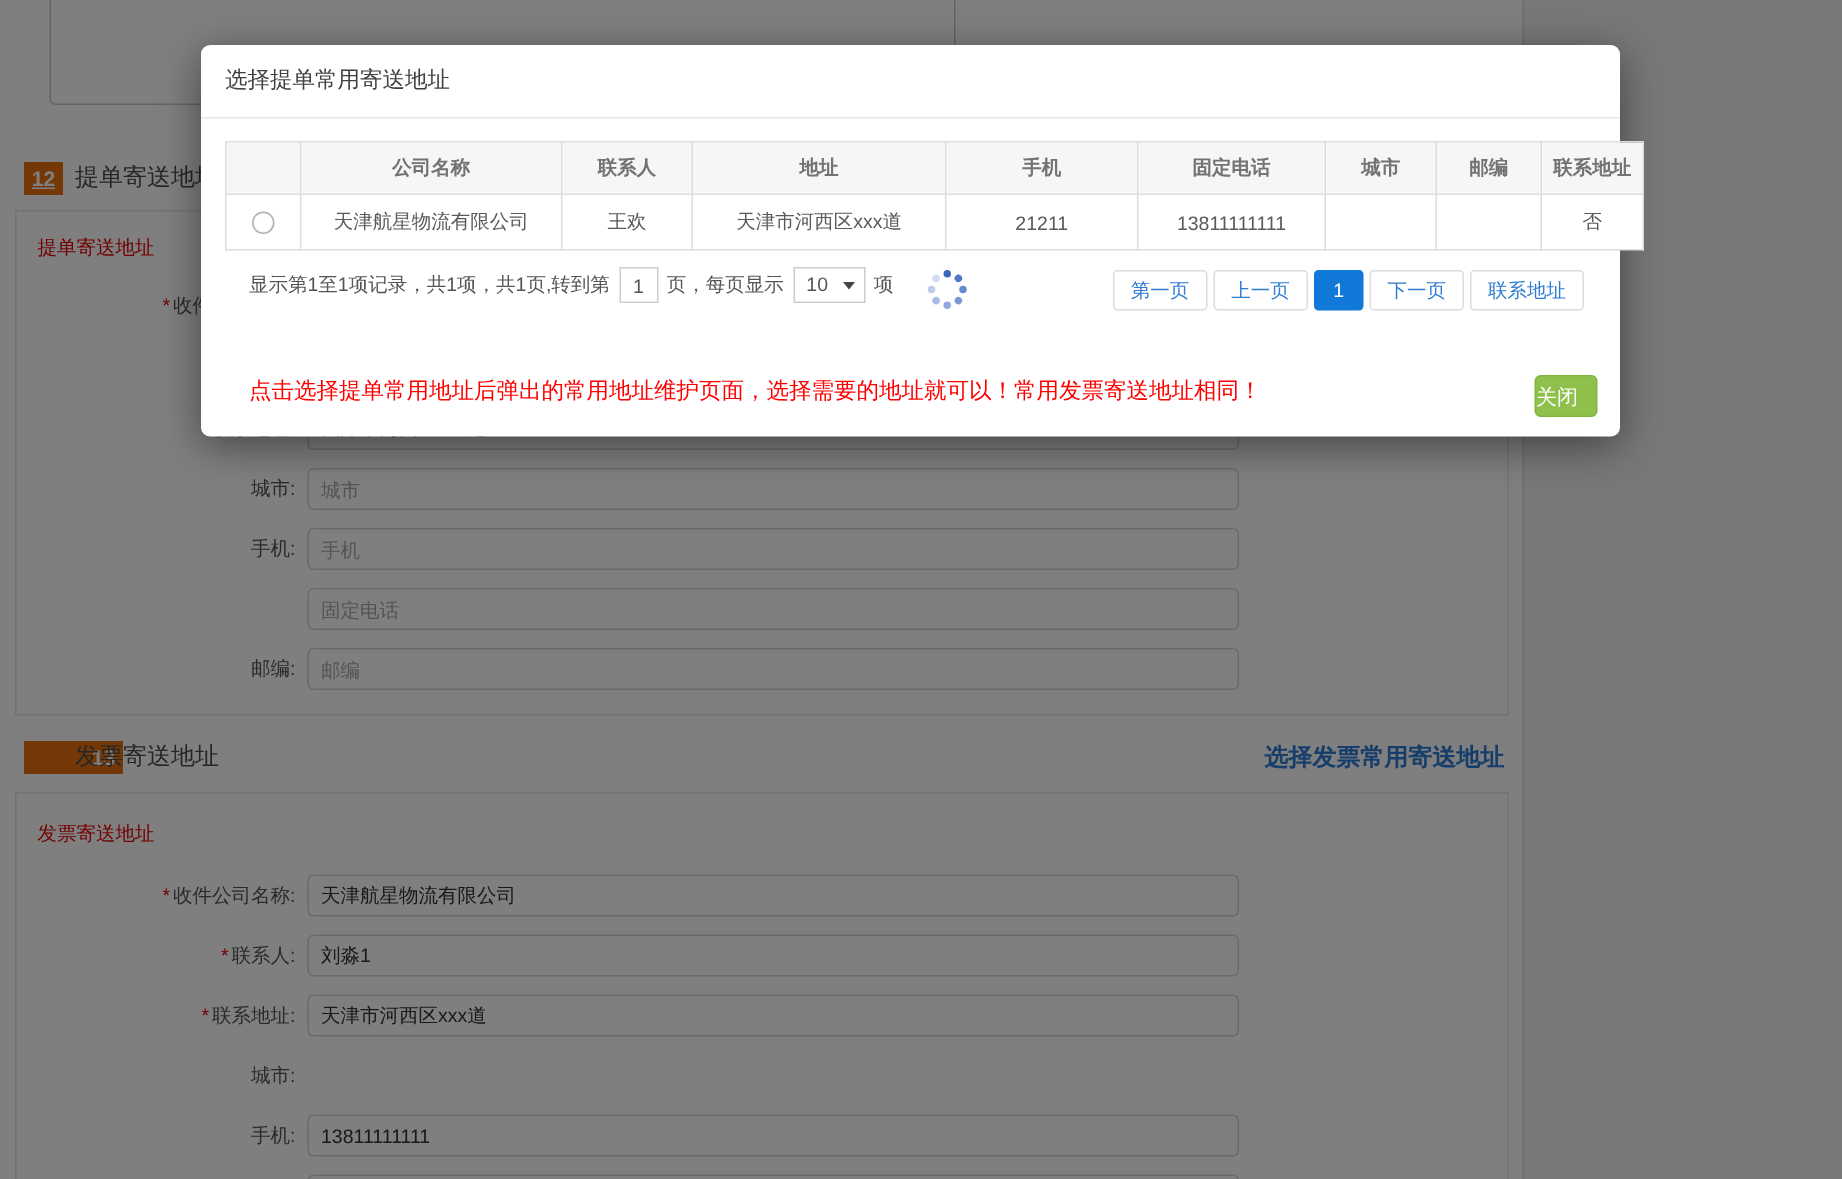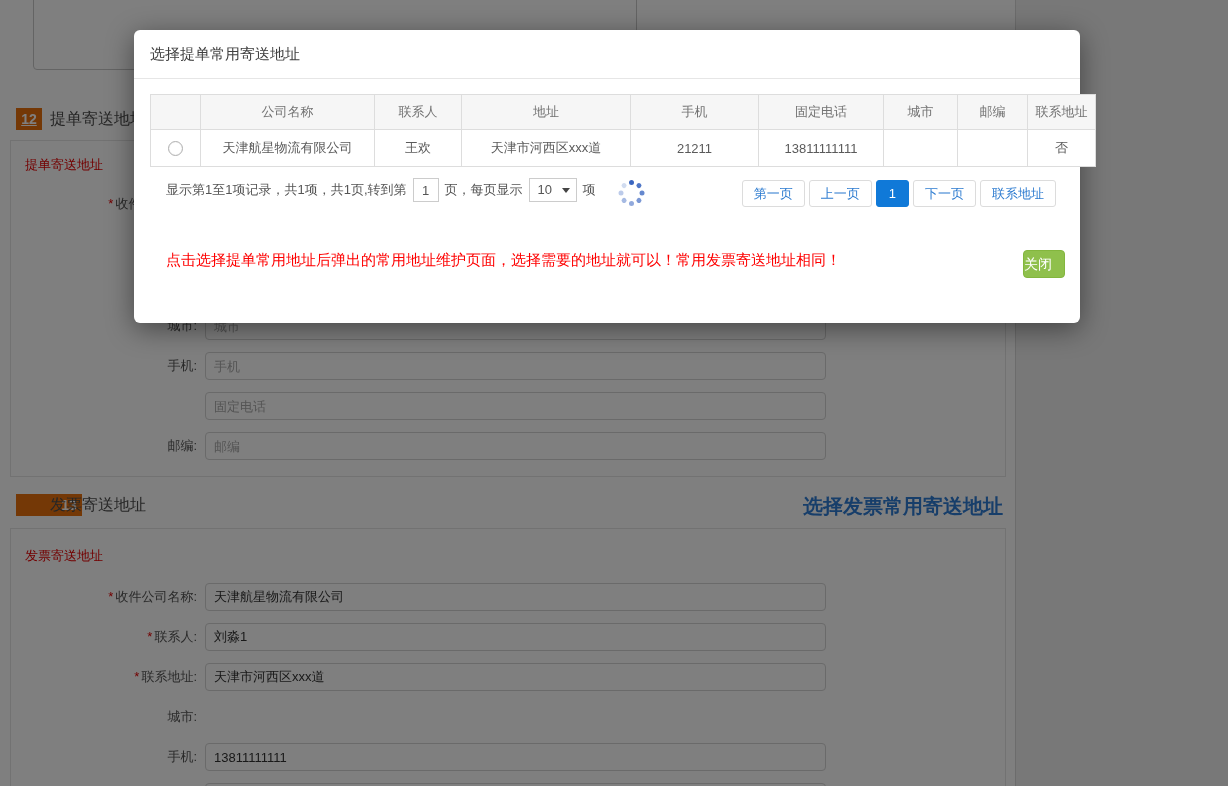--- a/index.html
+++ b/index.html
@@ -4,39 +4,39 @@
 <style>
   html,body{margin:0;padding:0;}
   body{font-family:"Liberation Sans","DejaVu Sans",sans-serif;}
   .page{position:relative;width:1228px;height:786px;overflow:hidden;background:#f0f0f0;}
 
   
   .panel{position:absolute;left:0;top:0;width:1016px;height:786px;background:#fff;border-right:1px solid #d9d9d9;box-sizing:border-box;}
   .remarks-box{position:absolute;left:33px;top:-42px;width:604px;height:112px;border:1px solid #c9c9c9;border-radius:4px;background:#fff;resize:none;box-sizing:border-box;}
   .sec-badge{position:absolute;width:26px;height:22px;background:#e8710d;color:#fff;font-size:14px;font-weight:bold;text-align:center;line-height:22px;}
   .sec-title{position:absolute;font-size:16px;color:#4d4d4d;line-height:22px;}
-  .sec-link{position:absolute;font-size:20px;font-weight:bold;color:#2f7cd4;text-decoration:none;line-height:22px;}
+  .sec-link{position:absolute;font-size:16px;font-weight:bold;color:#2f7cd4;text-decoration:none;line-height:22px;}
   .sec-box{position:absolute;left:10px;width:996px;border:1px solid #e4e4e4;background:#fff;box-sizing:border-box;}
   .red-tag{position:absolute;font-size:13px;color:#e60000;}
   .form-row{position:absolute;left:0;width:1016px;height:28px;}
   .form-row .lbl{position:absolute;left:0;top:0;width:197px;text-align:right;font-size:13px;color:#555;line-height:28px;white-space:nowrap;}
   .form-row .req{color:#e60000;margin-right:2px;}
   .form-row input{position:absolute;left:205px;top:0;width:621px;height:28px;border:1px solid #d4d4d4;border-radius:4px;box-sizing:border-box;padding:0 8px;font-size:13px;color:#333;font-family:inherit;background:#fff;}
   .form-row input::placeholder{color:#a9a9a9;}
 
   
   .sidebar{position:absolute;left:1016px;top:0;width:212px;height:786px;background:#f0f0f0;}
 
   
   .overlay{position:absolute;left:0;top:0;width:1228px;height:786px;background:rgba(0,0,0,0.5);z-index:5;}
-  .modal{position:absolute;left:134px;top:30px;width:946px;height:293px;background:#fff;border-radius:6px;box-shadow:0 6px 28px rgba(0,0,0,.45);z-index:10;}
+  .modal{position:absolute;left:134px;top:30px;width:946px;height:261px;background:#fff;border-radius:6px;box-shadow:0 6px 28px rgba(0,0,0,.45);z-index:10;}
   .m-title{position:absolute;left:16px;top:0;height:48px;line-height:48px;font-size:15px;color:#404040;}
   .m-hr{position:absolute;left:0;top:48px;width:946px;height:1px;background:#e6e6e6;}
   .m-table{position:absolute;left:16px;top:64px;border-collapse:collapse;table-layout:fixed;width:918px;font-size:13px;}
-  .m-table th{border:1px solid #ddd;background:#f6f6f6;color:#737373;font-weight:normal;height:32px;text-align:center;}
+  .m-table th{border:1px solid #ddd;background:#f6f6f6;color:#737373;font-weight:bold;height:32px;text-align:center;}
   .m-table td{border:1px solid #ddd;color:#5a5a5a;height:34px;text-align:center;background:#fff;overflow:hidden;white-space:nowrap;}
   .radio{display:inline-block;width:13px;height:13px;border:1px solid #b0b0b0;border-radius:50%;background:radial-gradient(#fff 55%,#e3e3e3);vertical-align:middle;cursor:pointer;}
   .m-pgrow{position:absolute;left:32px;top:148px;display:flex;align-items:center;gap:6px;font-size:13px;color:#555;}
   .pg-input{width:26px;height:24px;border:1px solid #ccc;text-align:center;font-size:13px;color:#555;box-sizing:border-box;font-family:inherit;}
   .pg-select{position:relative;width:48px;height:24px;border:1px solid #ccc;box-sizing:border-box;font-size:13px;color:#555;line-height:22px;padding-left:8px;cursor:pointer;background:#fff;}
   .pg-select .caret{position:absolute;right:6px;top:9px;border-top:5px solid #444;border-left:4px solid transparent;border-right:4px solid transparent;}
   .spinner{position:absolute;left:484px;top:150px;width:26px;height:26px;}
   .spinner i{position:absolute;left:11px;top:0;width:5px;height:5px;border-radius:50%;background:#3a66c0;transform-origin:2.5px 13px;}
   .m-pgbtns{position:absolute;right:24px;top:150px;display:flex;gap:4px;}
   .pg-btn{height:27px;line-height:25px;padding:0 11px;border:1px solid #dcdcdc;border-radius:3px;background:#fff;color:#2e7cd0;font-size:13px;cursor:pointer;box-sizing:border-box;}

